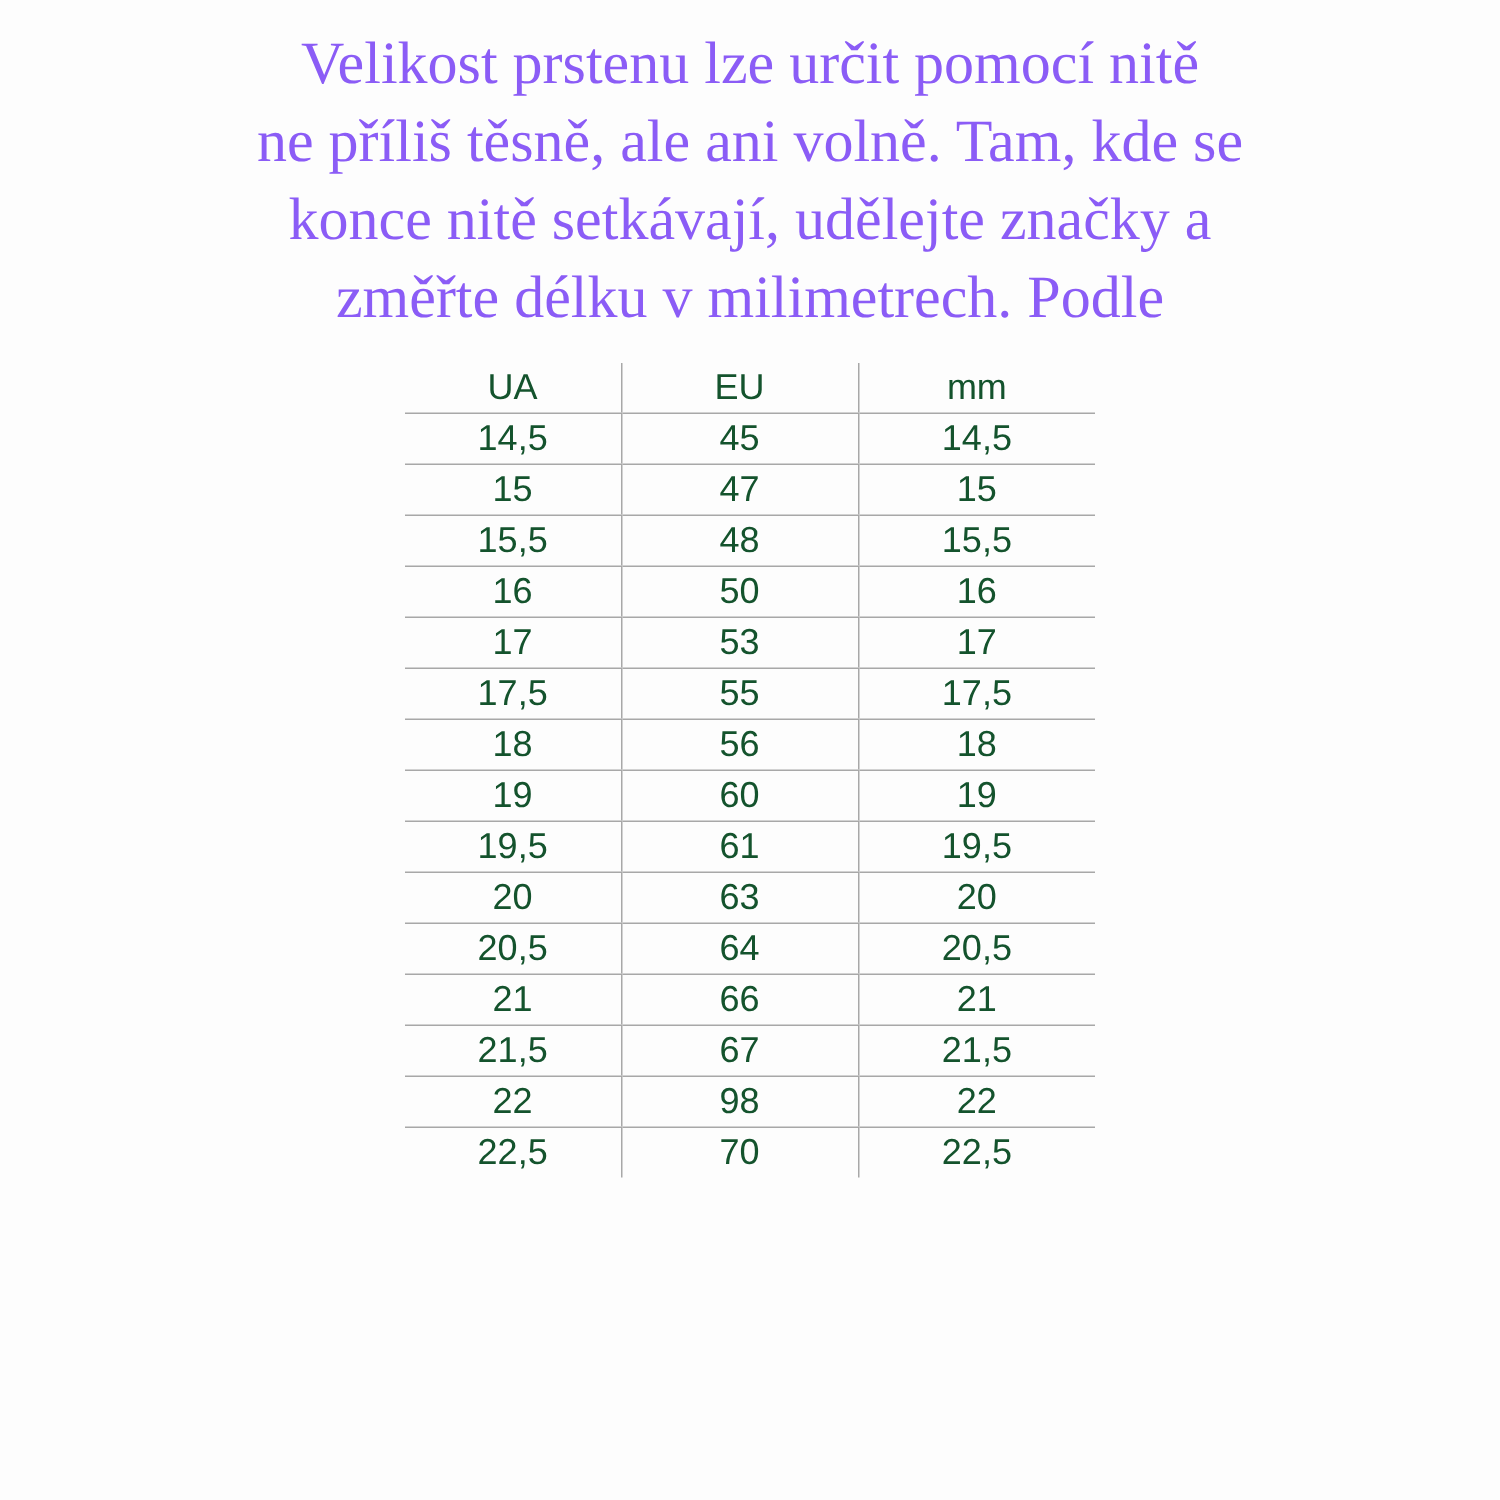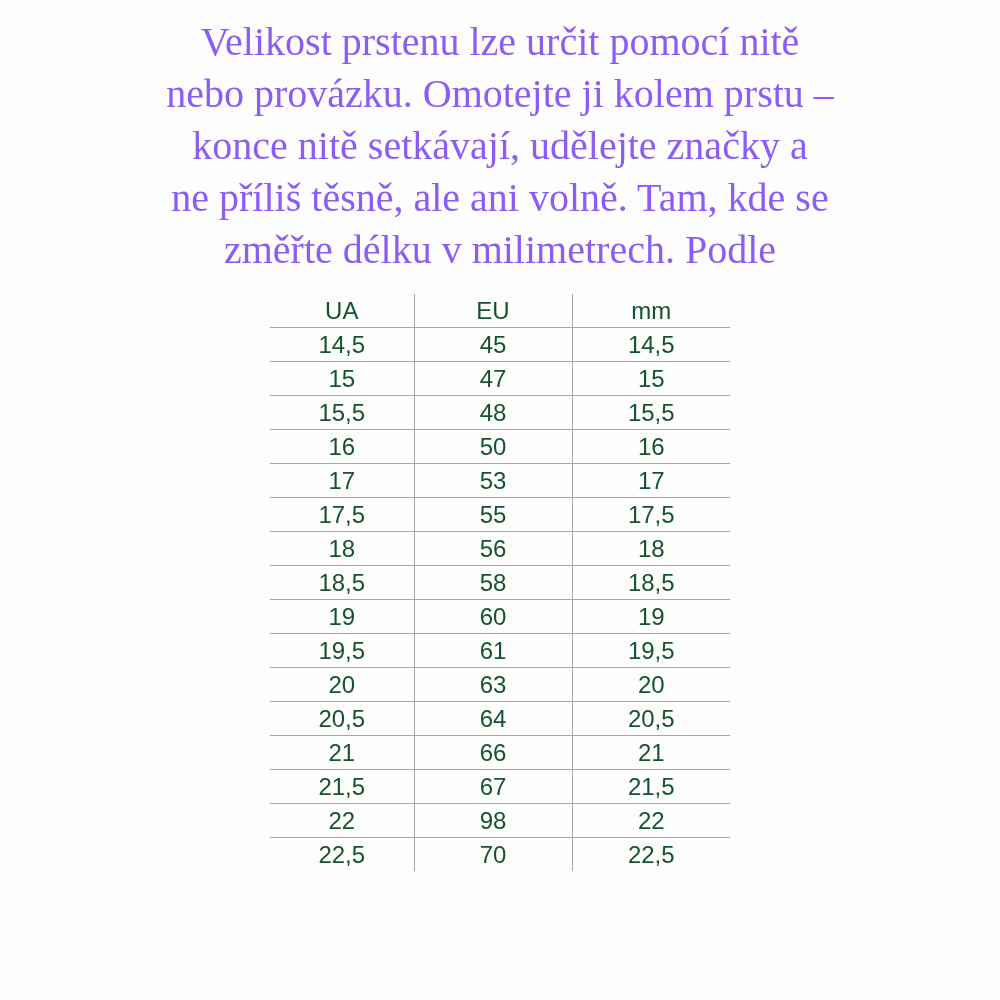--- a/index.html
+++ b/index.html
@@ -67,23 +67,22 @@
     border-left: 1px solid #a8a8a8;
   }
 </style>
 </head>
 <body>
 
 <div class="page">
 
   <div class="intro">
     <span class="line">Velikost prstenu lze určit pomocí nitě</span>
-    <span class="line">nebo provázku. Omotejte ji kolem prstu –</span>
+    <span class="line">ne příliš těsně, ale ani volně. Tam, kde se</span>
     <span class="line">konce nitě setkávají, udělejte značky a</span>
-    <span class="line">ne příliš těsně, ale ani volně. Tam, kde se</span>
     <span class="line">změřte délku v milimetrech. Podle</span>
   </div>
 
   <div class="table-wrap">
     <table class="size-table">
       <colgroup>
         <col class="c1">
           <col class="c2">
           <col class="c3">
       </colgroup>
@@ -124,25 +123,20 @@
             <td>17,5</td>
             <td>55</td>
             <td>17,5</td>
           </tr>
           <tr>
             <td>18</td>
             <td>56</td>
             <td>18</td>
           </tr>
           <tr>
-            <td>18,5</td>
-            <td>58</td>
-            <td>18,5</td>
-          </tr>
-          <tr>
             <td>19</td>
             <td>60</td>
             <td>19</td>
           </tr>
           <tr>
             <td>19,5</td>
             <td>61</td>
             <td>19,5</td>
           </tr>
           <tr>

